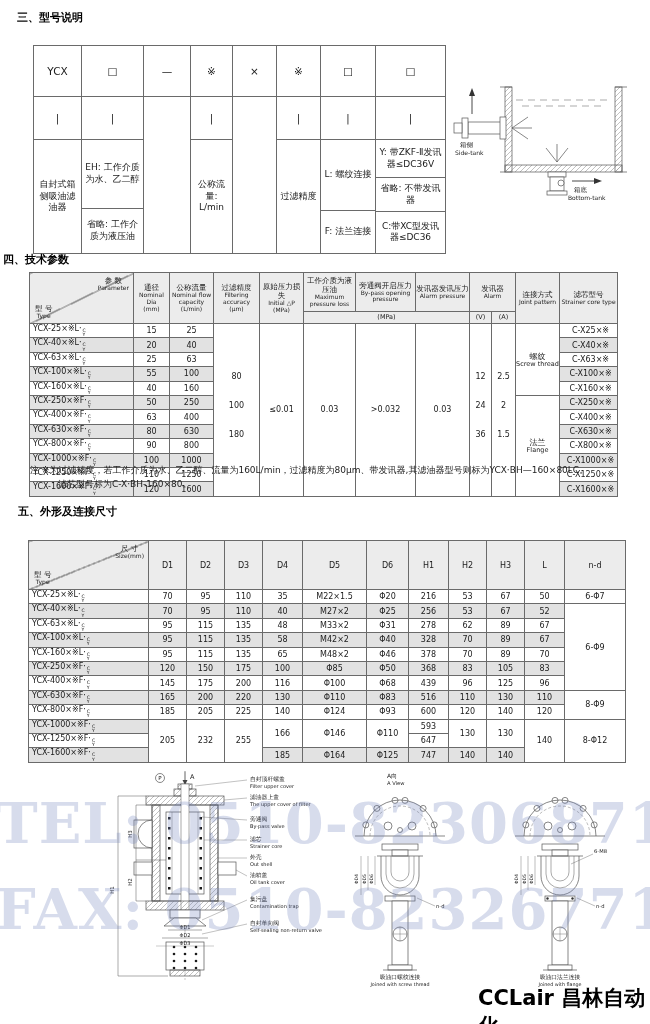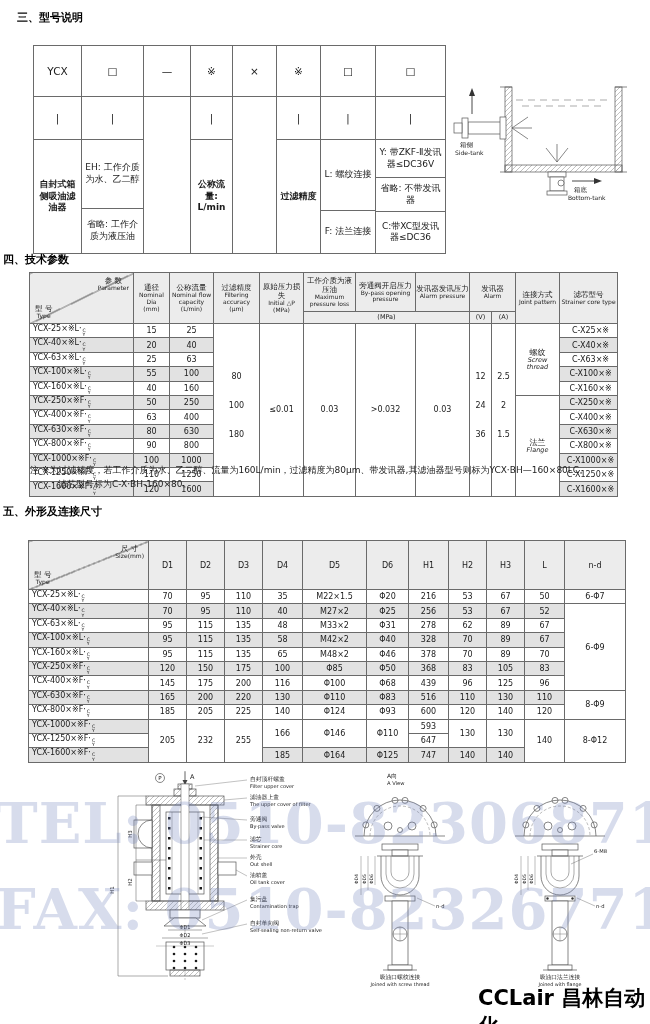--- a/index.html
+++ b/index.html
@@ -11,21 +11,21 @@
   th{background:#ececec;}
   
   .model-table{left:33px;top:45px;width:412px;font-size:9px;}
   .model-table td{text-align:center;vertical-align:middle;}
   .mt-sym td{height:50px;font-size:10.5px;}
   .mt-pipe td{height:42px;font-size:10px;}
   .mt-desc td{height:113px;font-size:9px;line-height:11.5px;padding:0;}
   .vsplit{display:flex;flex-direction:column;height:113px;}
   .vsplit>div{display:flex;align-items:center;justify-content:center;padding:1px 2px;border-top:1px solid #6a6a6a;}
   .vsplit>div:first-child{border-top:none;}
-  .pad{padding:1px 3px;font-weight:bold;}
+  .pad{padding:1px 3px;}
   
   .hcn{display:block;font-size:7.5px;line-height:9px;}
   .hen{display:block;font-size:6px;line-height:6.8px;color:#222;}
   .diag{position:relative;padding:1px;
     background:linear-gradient(to bottom right,#ececec calc(50% - 0.6px),#777 calc(50% - 0.6px),#777 calc(50% + 0.6px),#ececec calc(50% + 0.6px));}
   .ctr{position:absolute;top:3px;right:4px;text-align:center;}
   .cbl{position:absolute;bottom:3px;left:5px;text-align:center;}
   
   .params-table{left:29px;top:272px;width:588px;font-size:8.5px;}
   .params-table .ph1 th{height:37px;vertical-align:middle;text-align:center;}
@@ -33,21 +33,21 @@
   .params-table tbody tr{height:11.9px;}
   .params-table tbody td{text-align:center;font-size:8px;}
   .params-table tbody tr:nth-child(even) td{background:#e2e2e2;}
   td.w{background:#fff !important;}
   .mdl{text-align:left !important;padding-left:3px !important;white-space:nowrap;}
   .core{text-align:center;padding-left:4px !important;white-space:nowrap;margin-top:15px;}
   td.rel{position:relative;}
   .abs{position:absolute;left:0;right:0;text-align:center;transform:translateY(-50%);}
   .jnt{text-align:center;vertical-align:middle;}
   .jcn{display:block;font-size:8px;line-height:9px;}
-  .jen{display:block;font-size:6.5px;line-height:7px;font-style:italic;}
+  .jen{display:block;font-size:6.5px;line-height:7px;}
   .yc{display:inline-flex;flex-direction:column;font-size:4.6px;line-height:4.2px;vertical-align:-1px;margin-left:1px;}
   .yc i{font-style:normal;}
   
   .note{position:absolute;left:30px;top:463px;width:606px;font-size:9px;line-height:14px;color:#222;}
   .note .l2{padding-left:28px;}
   
   .dims-table{left:28px;top:540px;width:597px;font-size:8.5px;}
   .dims-table th{height:46px;text-align:center;vertical-align:middle;font-size:8px;}
   .dims-table tbody tr{height:12.4px;}
   .dims-table tbody td{text-align:center;font-size:8px;}
@@ -401,21 +401,21 @@
           <td class="core">C-X1600×※</td>
         </tr>
     </tbody>
   </table>
 
   <div class="note">
     <div class="l1">注 ※为过滤精度，若工作介质为水、乙二醇、流量为160L/min，过滤精度为80μm、带发讯器,其滤油器型号则标为YCX·BH—160×80LC。</div>
     <div class="l2">滤芯型号标为C-X·BH-160×80。</div>
   </div>
 
-  <div class="sec-title" style="left:3px;top:504px;text-align:center;">五、外形及连接尺寸</div>
+  <div class="sec-title" style="left:18px;top:504px;text-align:center;">五、外形及连接尺寸</div>
 
   <table class="dims-table">
     <colgroup>
         <col style="width:120px">
         <col style="width:38px">
         <col style="width:38px">
         <col style="width:38px">
         <col style="width:40px">
         <col style="width:64px">
         <col style="width:42px">

